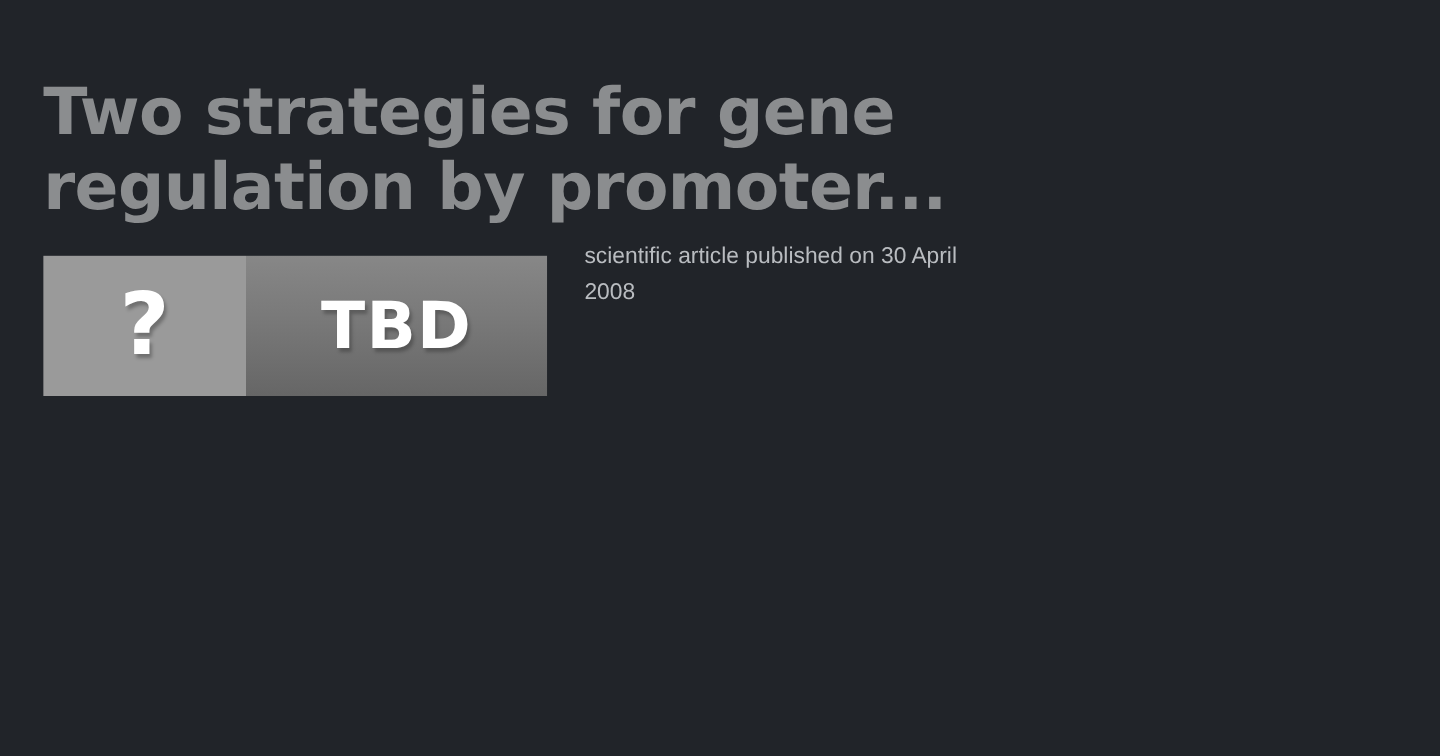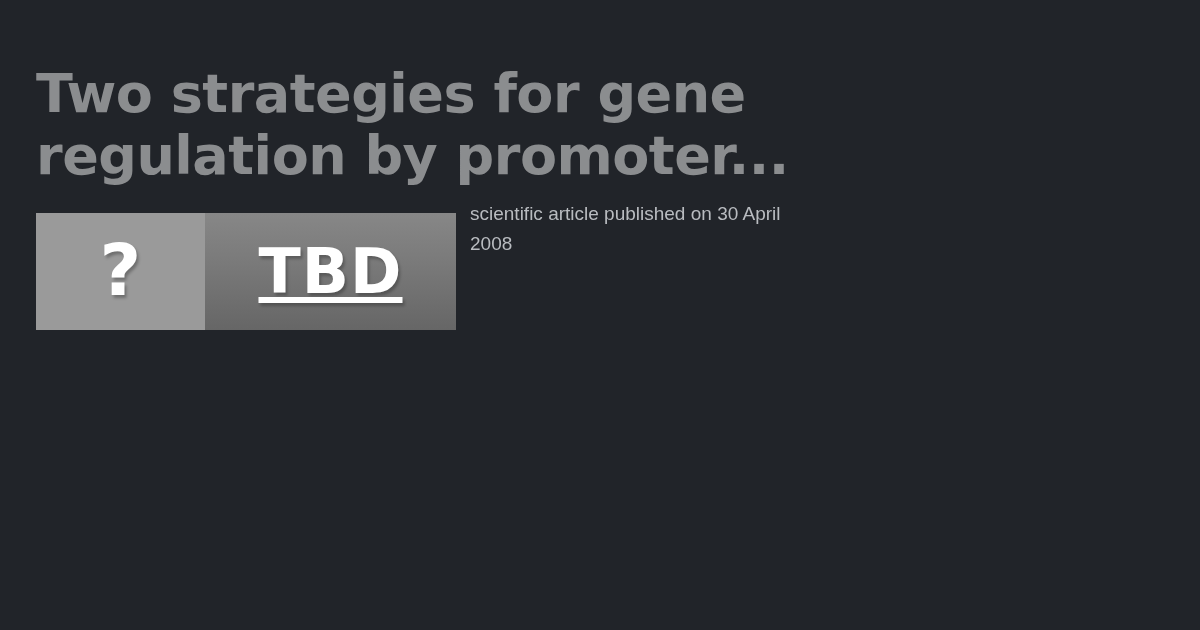--- a/index.html
+++ b/index.html
@@ -72,31 +72,30 @@
     font-size: 72px;
     line-height: 72px;
     color: #ffffff;
     text-shadow: 2px 3px 3px rgba(0,0,0,0.28);
     margin: 0;
     padding-bottom: 4px;
   }
   .tbd {
     font-family: "DejaVu Sans", sans-serif;
     font-weight: bold;
-    font-size: 62px;
+    font-size: 54px;
     line-height: 62px;
     letter-spacing: 1px;
     color: #ffffff;
     text-shadow: 2px 3px 3px rgba(0,0,0,0.25);
     margin: 0;
-    text-decoration: underline;
   }
   .desc {
     margin: 0;
-    padding-left: 14px;
+    padding-left: 31px;
     width: 330px;
     font-family: "Liberation Sans", sans-serif;
     font-size: 19px;
     line-height: 30px;
     color: #b9bcc0;
     padding-top: 0px;
     margin-top: -14px;
   }
 </style>
 </head>

